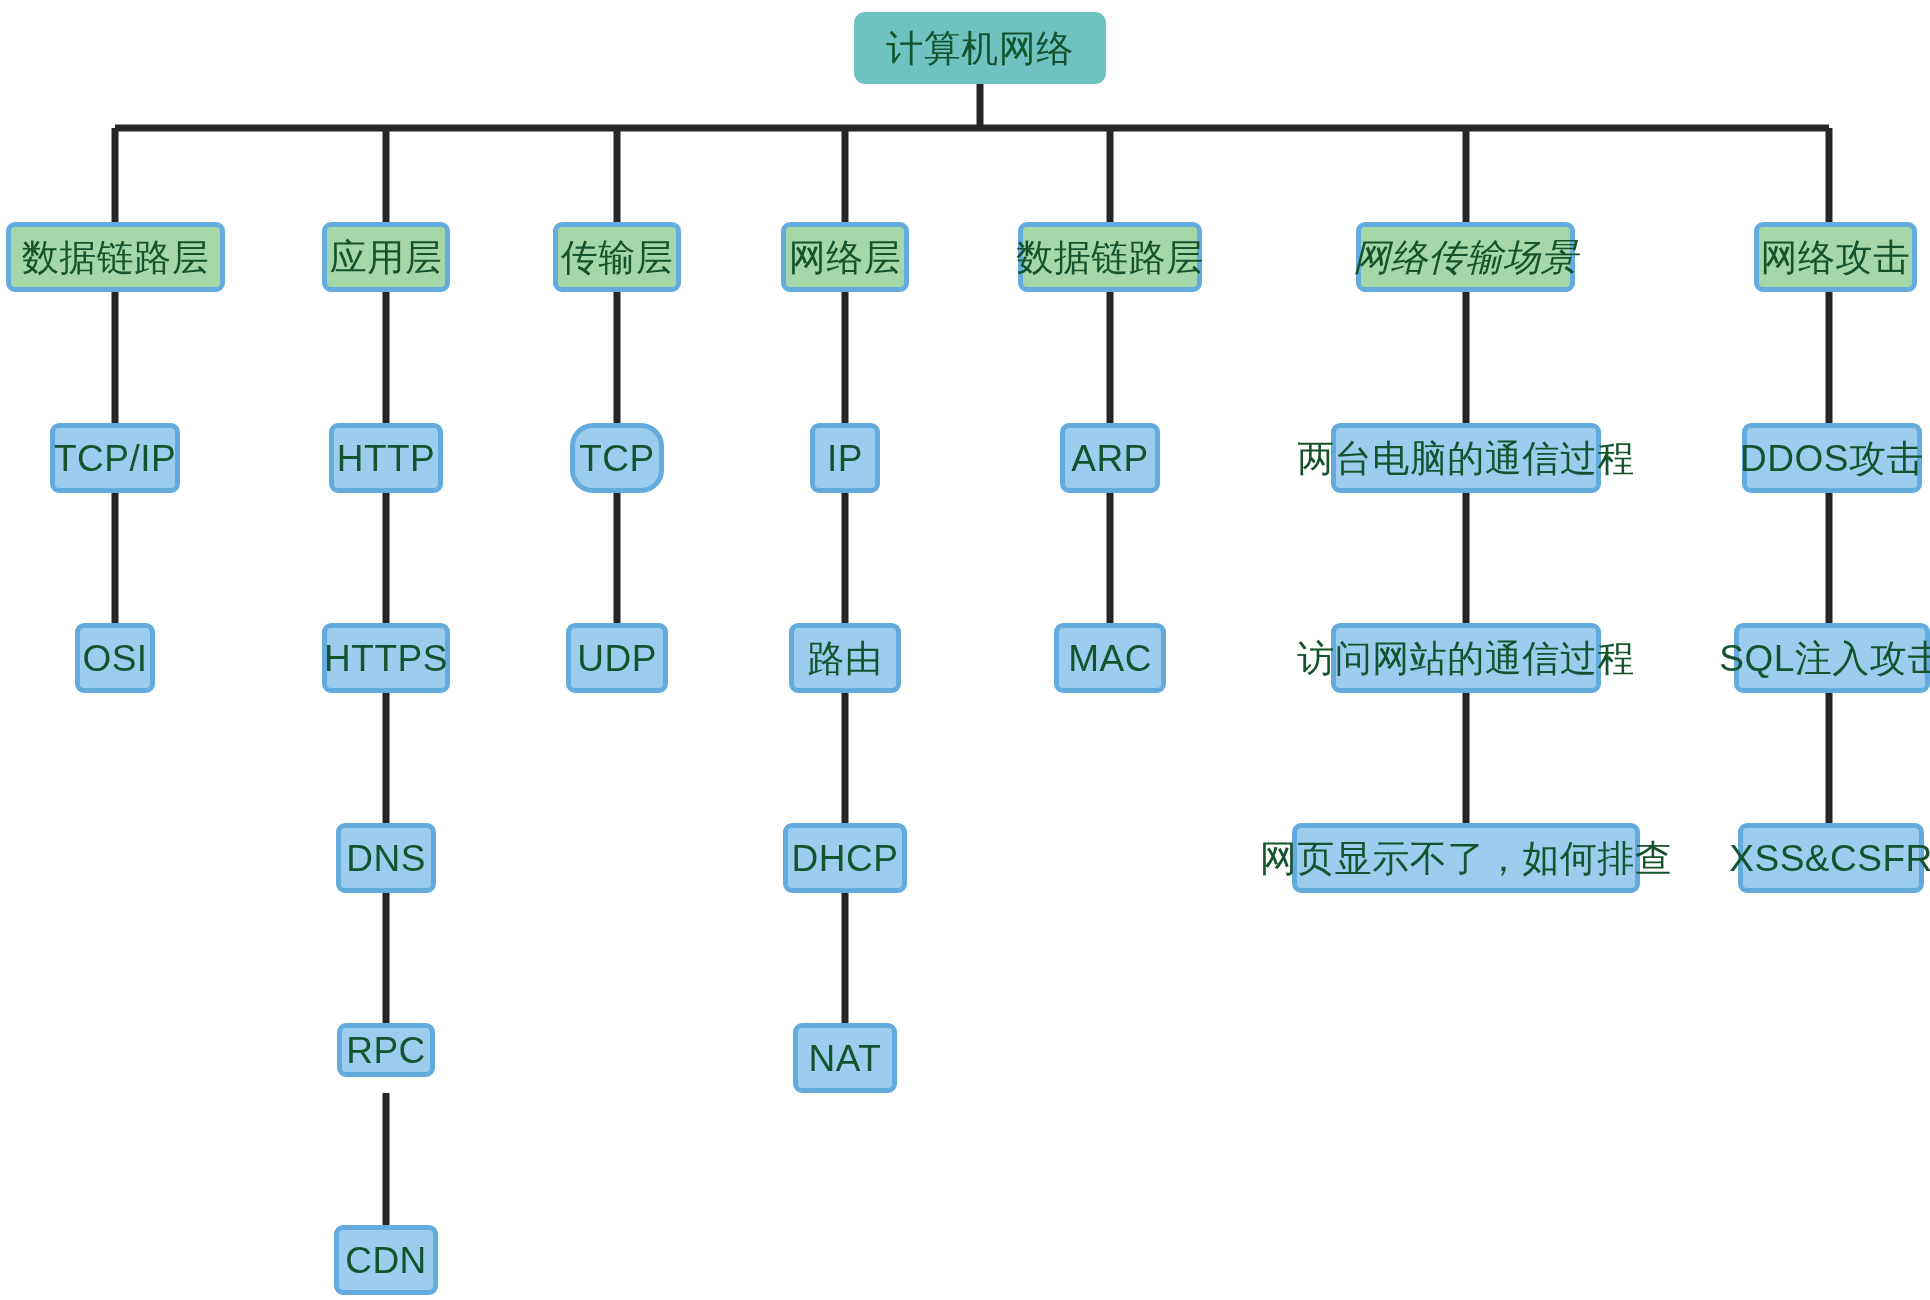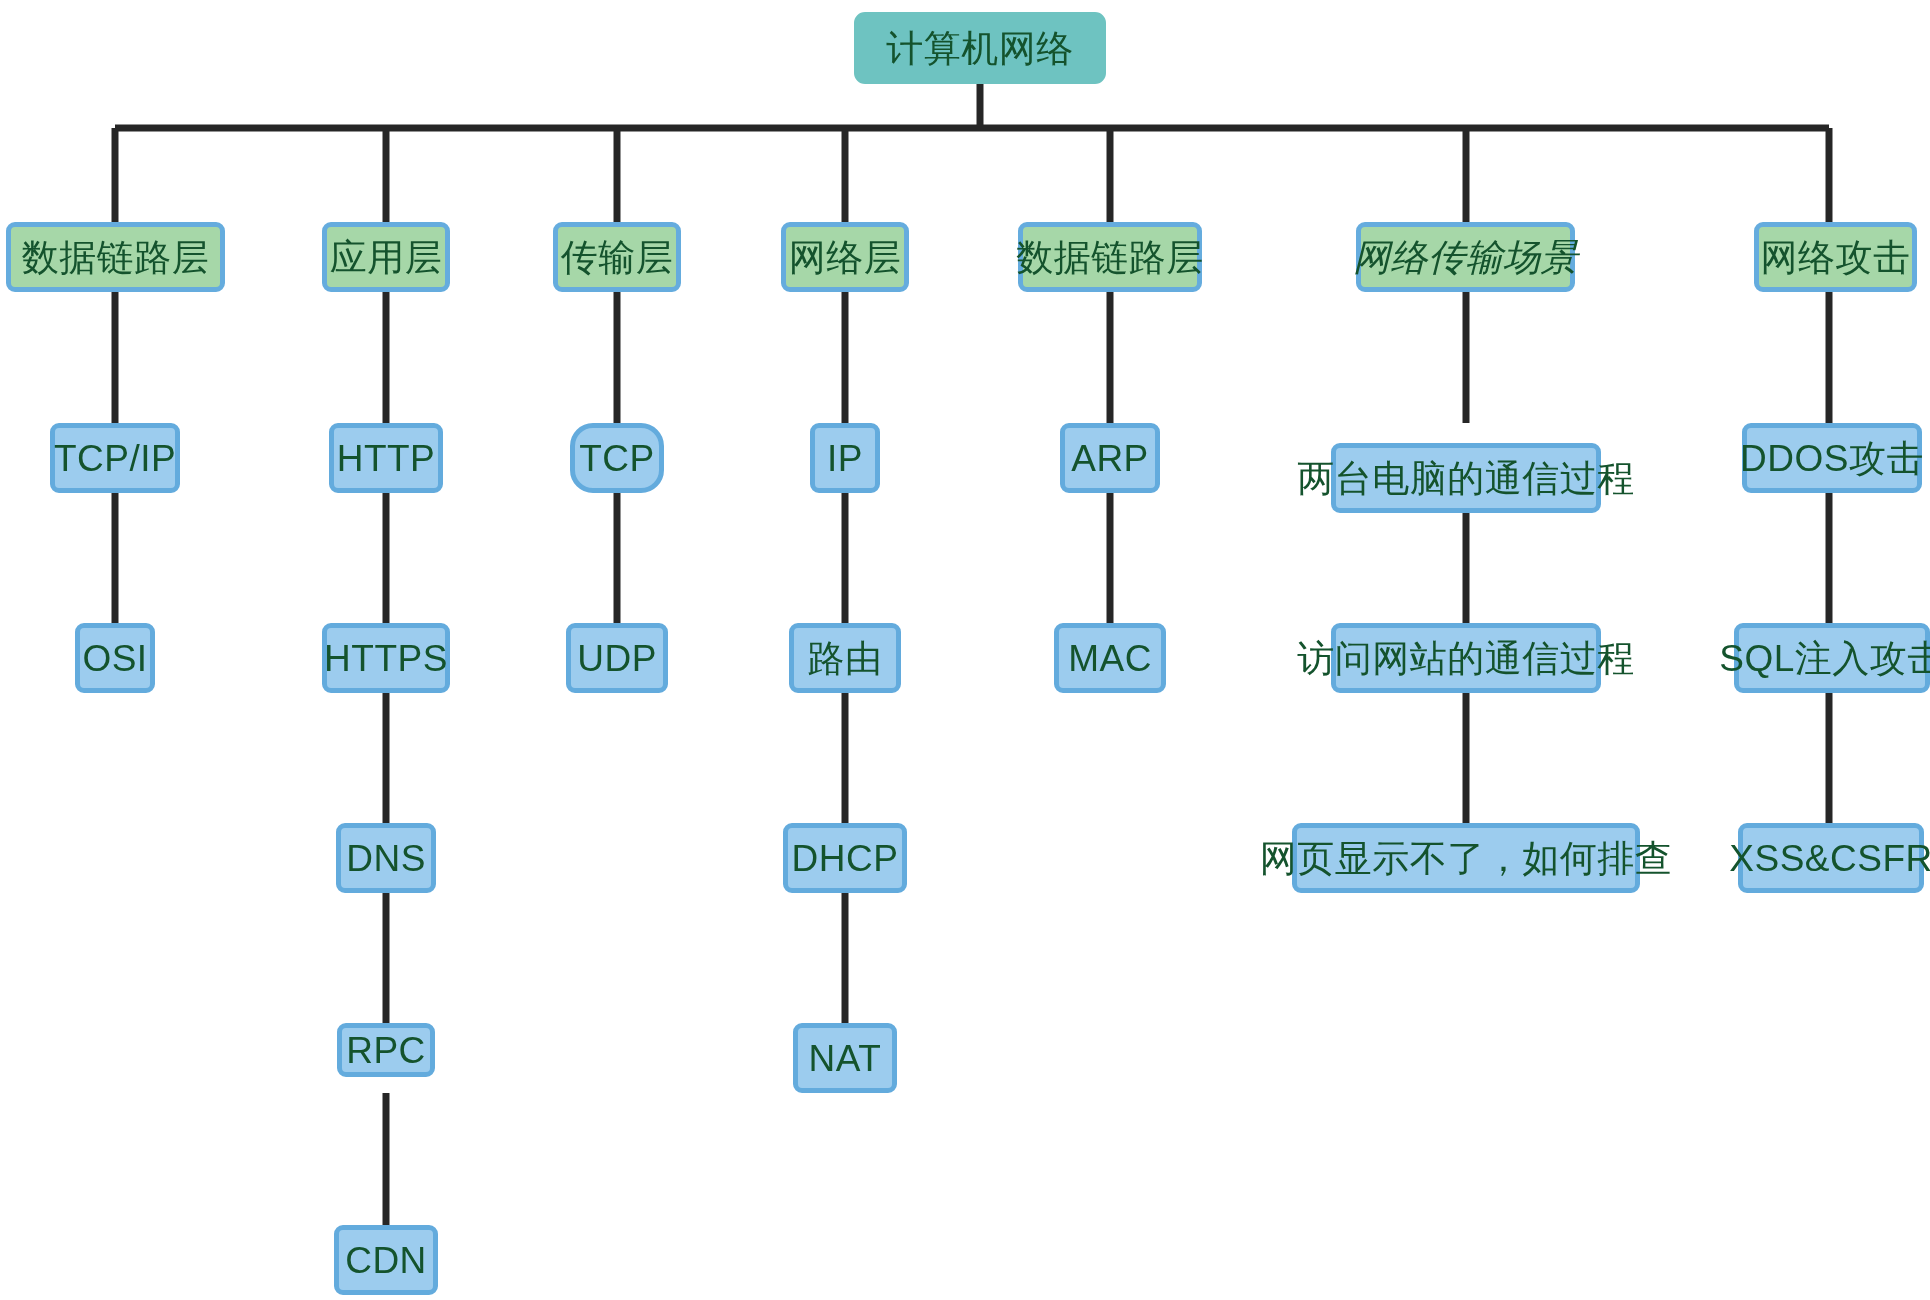--- a/index.html
+++ b/index.html
@@ -89,21 +89,21 @@
       <div class="node blue" style="left: 566px; top: 623px; width: 102px; height: 70px;">UDP</div>
       <div class="node green" style="left: 781px; top: 222px; width: 128px; height: 70px;">网络层</div>
       <div class="node blue" style="left: 810px; top: 423px; width: 70px; height: 70px;">IP</div>
       <div class="node blue" style="left: 789px; top: 623px; width: 112px; height: 70px;">路由</div>
       <div class="node blue" style="left: 783px; top: 823px; width: 124px; height: 70px;">DHCP</div>
       <div class="node blue" style="left: 793px; top: 1023px; width: 104px; height: 70px;">NAT</div>
       <div class="node green" style="left: 1018px; top: 222px; width: 184px; height: 70px;">数据链路层</div>
       <div class="node blue" style="left: 1060px; top: 423px; width: 100px; height: 70px;">ARP</div>
       <div class="node blue" style="left: 1054px; top: 623px; width: 112px; height: 70px; text-align: right;">MAC</div>
       <div class="node green" style="left: 1356px; top: 222px; width: 219px; height: 70px; font-style: italic;">网络传输场景</div>
-      <div class="node blue" style="left: 1331px; top: 423px; width: 270px; height: 70px; margin-top: 20px;">两台电脑的通信过程</div>
+      <div class="node blue" style="left: 1331px; top: 423px; width: 270px; height: 70px;">两台电脑的通信过程</div>
       <div class="node blue" style="left: 1331px; top: 623px; width: 270px; height: 70px;">访问网站的通信过程</div>
       <div class="node blue" style="left: 1292px; top: 823px; width: 348px; height: 70px;">网页显示不了，如何排查</div>
       <div class="node green" style="left: 1754px; top: 222px; width: 163px; height: 70px;">网络攻击</div>
       <div class="node blue" style="left: 1742px; top: 423px; width: 180px; height: 70px;">DDOS攻击</div>
       <div class="node blue" style="left: 1734px; top: 623px; width: 196px; height: 70px;">SQL注入攻击</div>
       <div class="node blue" style="left: 1738px; top: 823px; width: 186px; height: 70px;">XSS&amp;CSFR</div>
     </div>
 </div>
 
 </body></html>

